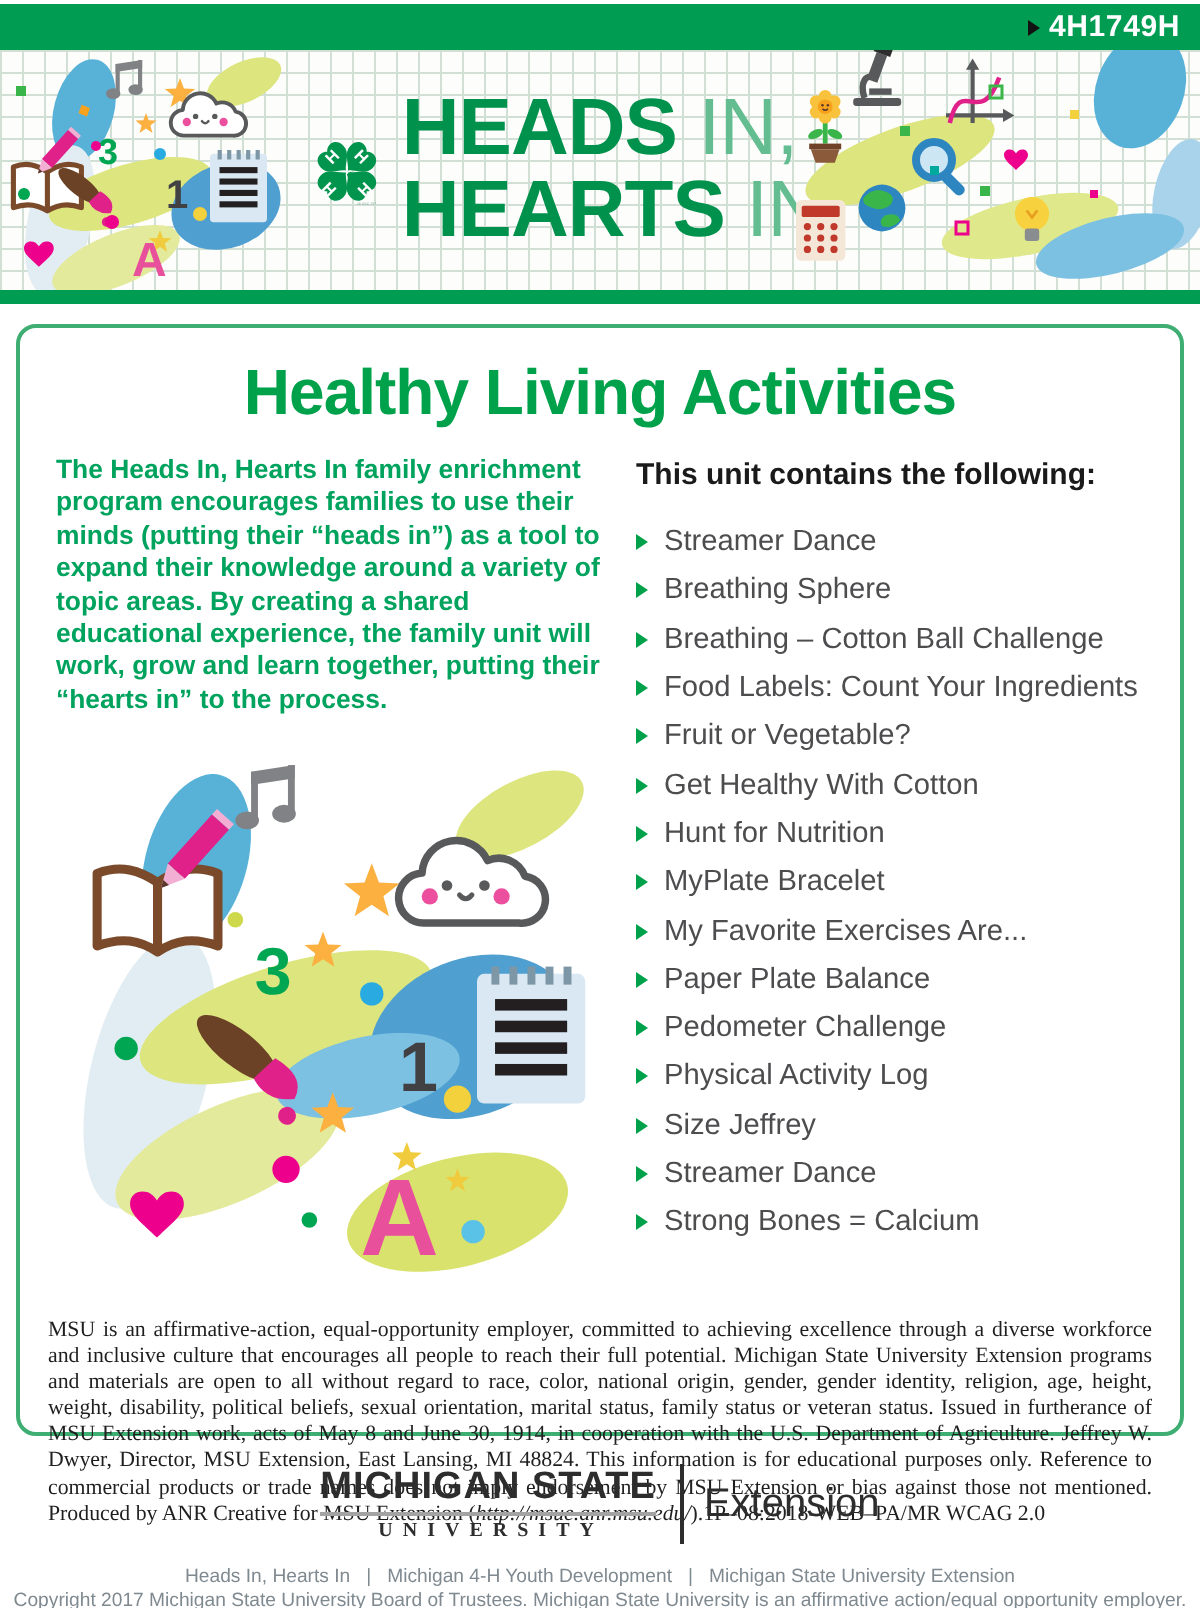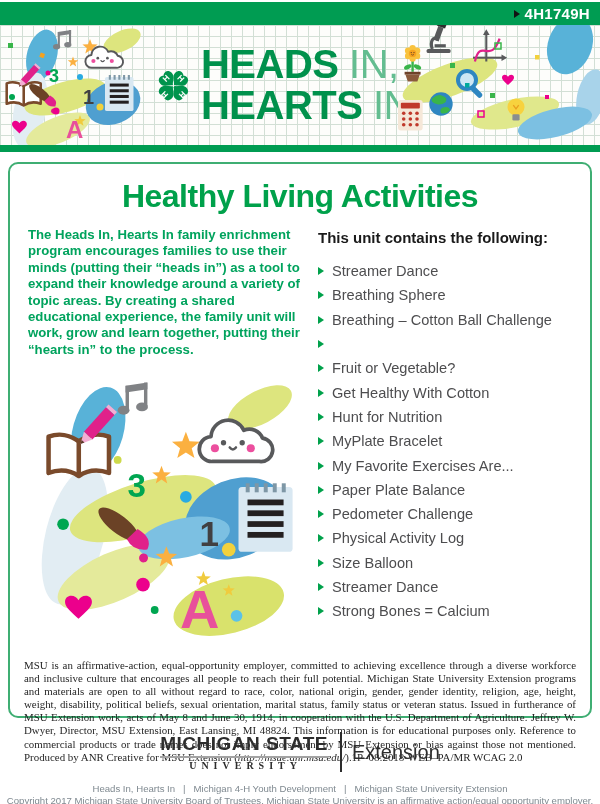--- a/index.html
+++ b/index.html
@@ -332,20 +332,21 @@
           <li>
               <span class="tri"></span>
               <span>Breathing Sphere</span>
             </li>
           <li>
               <span class="tri"></span>
               <span>Breathing – Cotton Ball Challenge</span>
             </li>
           <li>
               <span class="tri"></span>
+              <span>Food Labels: Count Your Ingredients</span>
             </li>
           <li>
               <span class="tri"></span>
               <span>Fruit or Vegetable?</span>
             </li>
           <li>
               <span class="tri"></span>
               <span>Get Healthy With Cotton</span>
             </li>
           <li>
@@ -367,21 +368,21 @@
           <li>
               <span class="tri"></span>
               <span>Pedometer Challenge</span>
             </li>
           <li>
               <span class="tri"></span>
               <span>Physical Activity Log</span>
             </li>
           <li>
               <span class="tri"></span>
-              <span>Size Balloon</span>
+              <span>Size Jeffrey</span>
             </li>
           <li>
               <span class="tri"></span>
               <span>Streamer Dance</span>
             </li>
           <li>
               <span class="tri"></span>
               <span>Strong Bones = Calcium</span>
             </li>
         </ul>

